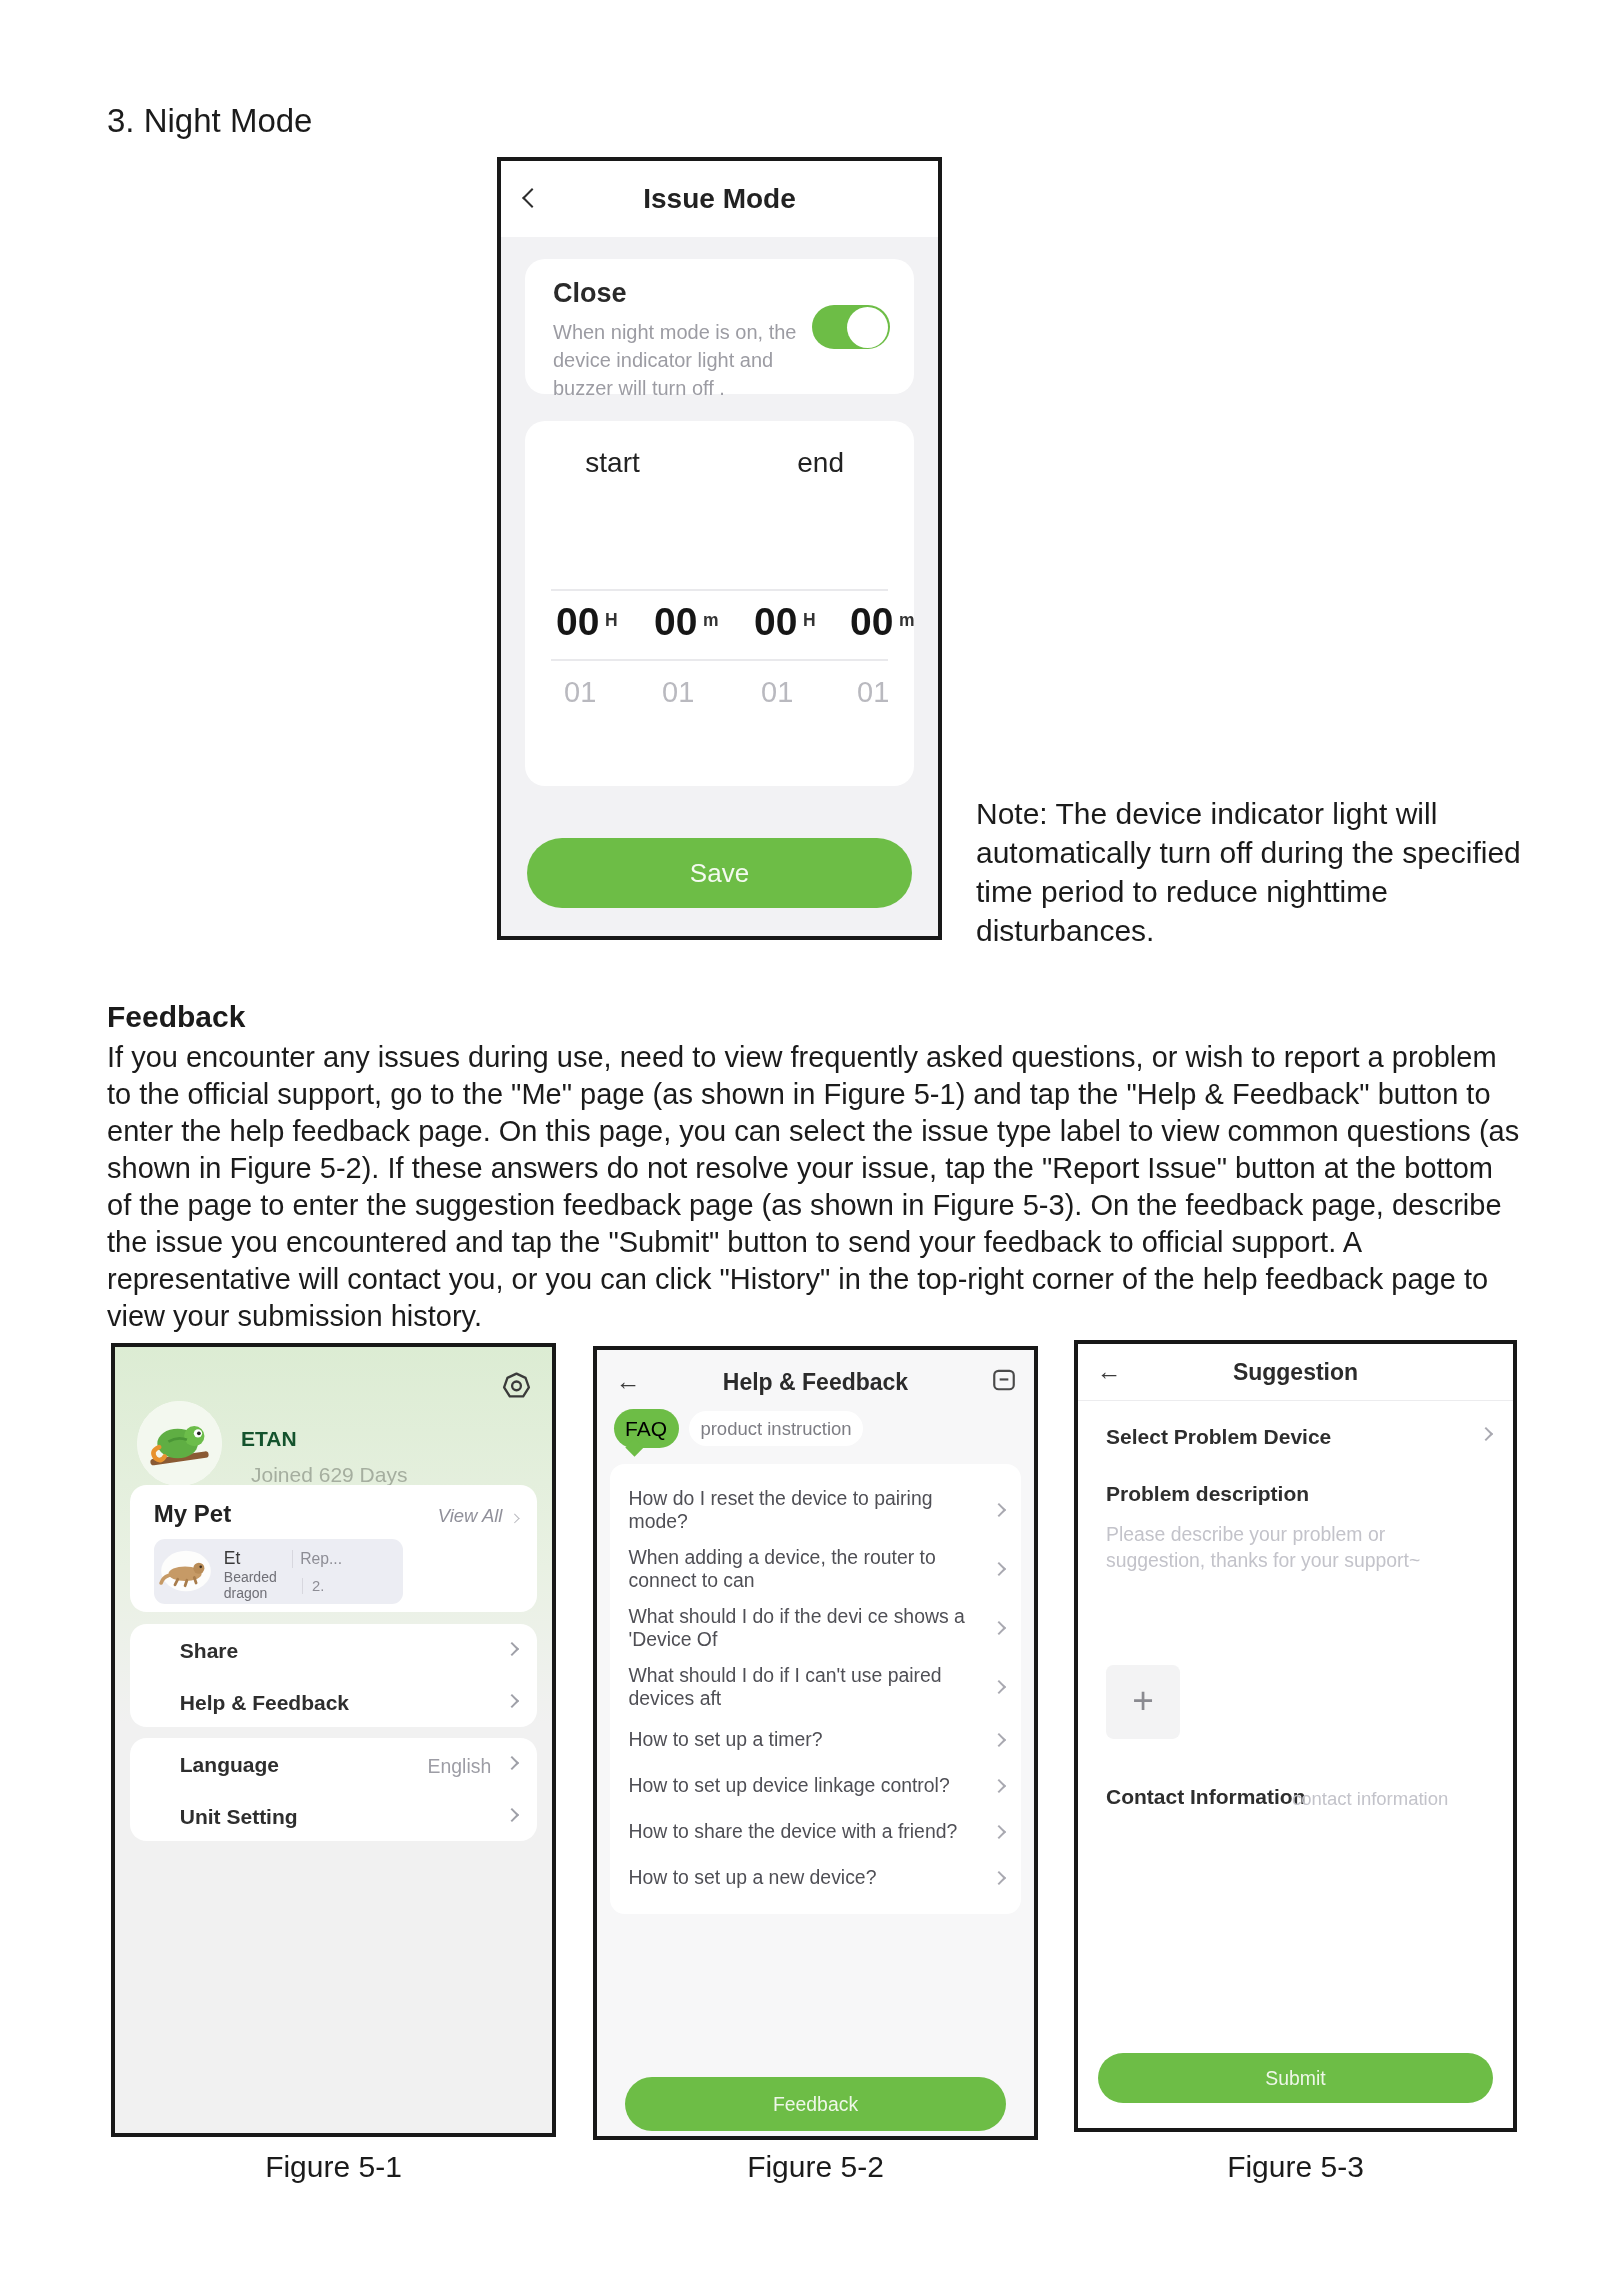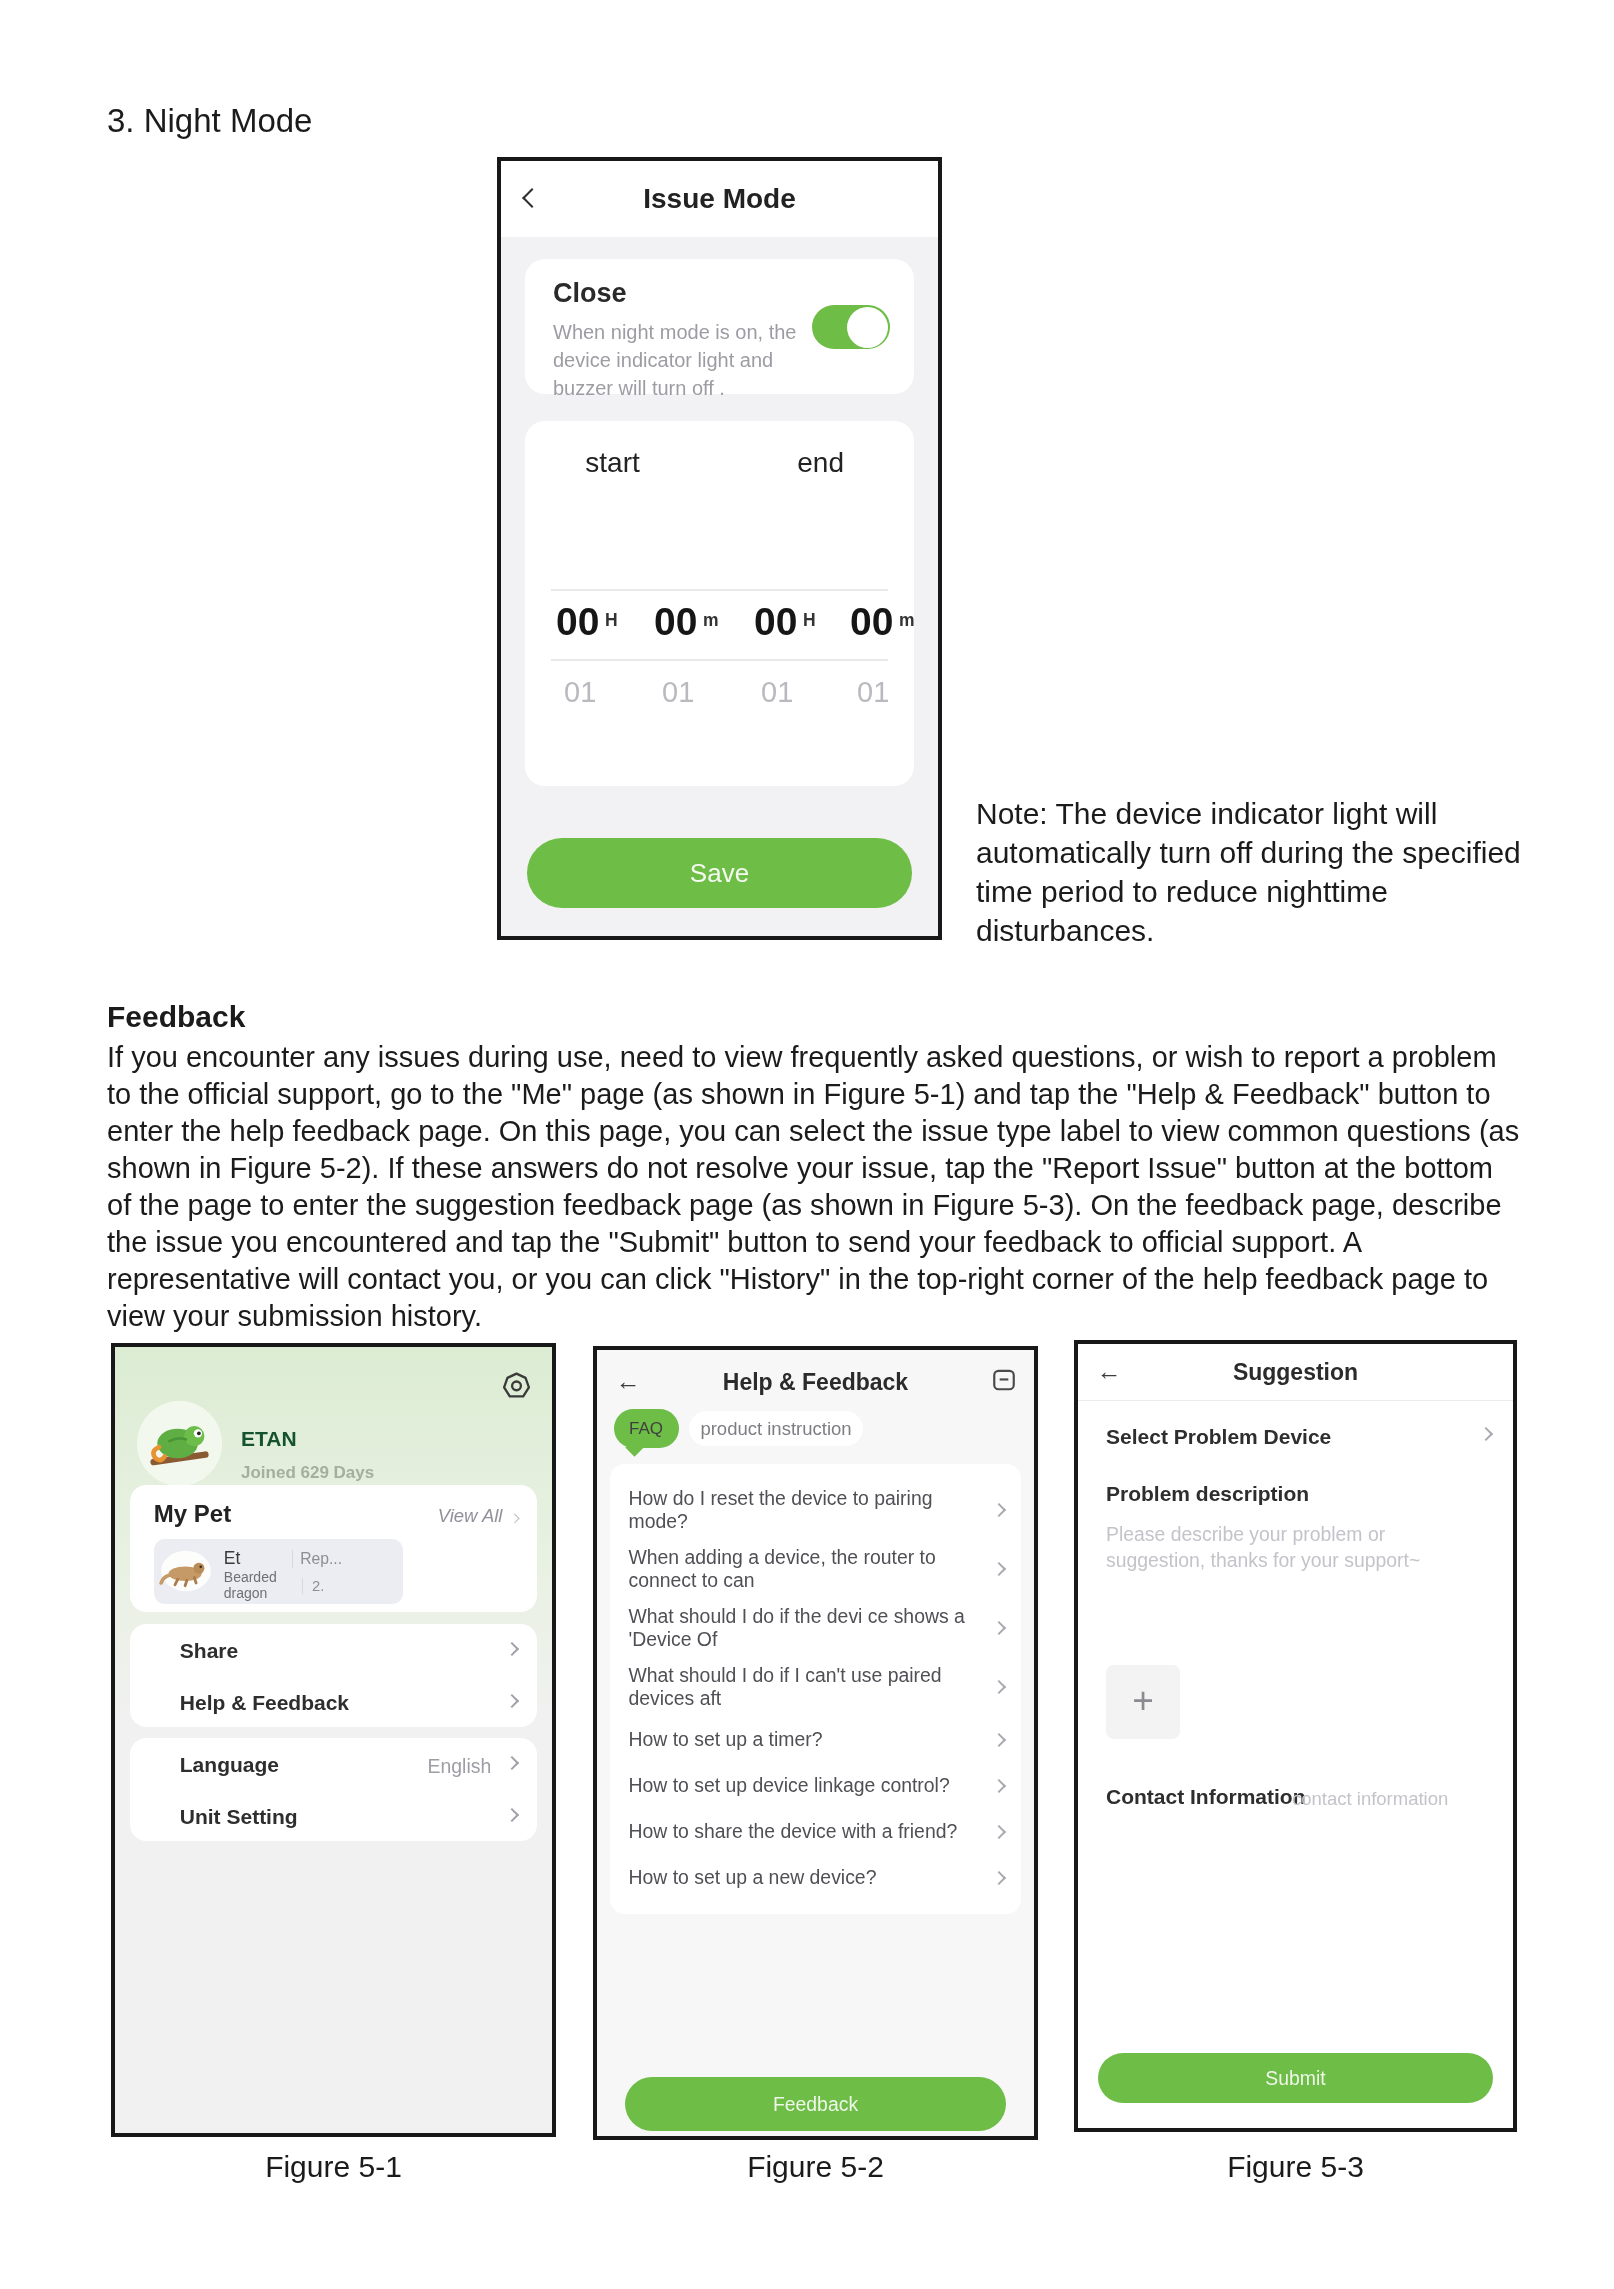--- a/index.html
+++ b/index.html
@@ -61,21 +61,21 @@
   
   #fig1{left:111px;top:1343px;width:445px;height:794px;background:#f1f1f1;}
   #fig2{left:593px;top:1346px;width:445px;height:794px;background:#f7f7f8;}
   #fig3{left:1074px;top:1340px;width:443px;height:792px;background:#ffffff;}
 
   
   .me-bg{position:absolute;inset:0;background:linear-gradient(180deg,#dcecd3 0%,#e9f1e3 28%,#f1f1f1 48%,#f1f1f1 100%);}
   .me-gear{position:absolute;right:20px;top:24px;width:31px;height:31px;}
   .me-avatar{position:absolute;left:22px;top:54px;width:85px;height:85px;border-radius:50%;background:#f7faf4;overflow:hidden;}
   .me-name{position:absolute;left:126px;top:80px;font-size:21px;font-weight:bold;color:#14532d;}
-  .me-joined{position:absolute;left:126px;top:116px;font-size:17px;color:#a5ae9f;font-weight:bold;}
+  .me-joined{position:absolute;left:136px;top:116px;font-size:21px;color:#a5ae9f;}
   .me-card{position:absolute;left:14.8px;right:14.8px;background:#fff;border-radius:16.6px;padding-left:26px;}
   #mePetCard{top:138px;height:127px;}
   .me-pet-title{position:absolute;left:24px;top:14.8px;font-size:24px;font-weight:bold;color:#222;}
   .me-viewall{position:absolute;right:18.5px;top:20px;font-size:18.5px;color:#90909a;font-style:italic;}
   .me-viewall .chev-r{width:7.4px;height:7.4px;border-width:1.8px;margin-left:3.7px;}
   .me-pet-pill{position:absolute;left:24px;top:54px;width:249px;height:65px;background:#ecedf3;border-radius:11px;}
   .me-pet-img{position:absolute;left:5.5px;top:9.2px;width:54px;height:46px;}
   .me-pet-name{position:absolute;left:70px;top:9.2px;font-size:17.5px;color:#3a3a3a;}
   .me-pet-tag{position:absolute;left:138px;top:11px;font-size:15.7px;color:#8d8d95;border-left:1.8px solid #d7d7de;padding-left:7.4px;}
   .me-pet-breed{position:absolute;left:70px;top:31px;width:72px;font-size:14px;line-height:15.7px;color:#6f6f76;}
@@ -85,21 +85,21 @@
   .me-row{position:relative;height:52px;}
   .me-row-label{position:absolute;left:24px;top:14.8px;font-size:21px;font-weight:bold;color:#2e2e2e;}
   .me-row .chev-r{position:absolute;right:20px;top:20px;border-color:#9fa0a8;}
   .me-lang-val{position:absolute;right:46px;top:16.6px;font-size:19.4px;color:#9d9da5;}
 
   
   .hf-back{position:absolute;left:18.5px;top:16.6px;font-size:25px;color:#3c3c3c;}
   .hf-title{position:absolute;left:0;right:0;top:18.5px;text-align:center;font-size:23px;font-weight:bold;color:#2b2b2b;}
   .hf-hist{position:absolute;right:16.6px;top:16.6px;width:26px;height:26px;}
   .hf-faq{position:absolute;left:16.6px;top:59px;width:65px;height:39px;border-radius:19.4px;background:var(--green);
-    color:#404040;font-size:17px;text-align:center;line-height:39px;}
+    color:#000000;font-size:21px;text-align:center;line-height:39px;}
   .hf-faq::after{content:"";position:absolute;left:14.8px;bottom:-5.5px;width:13px;height:13px;background:var(--green);transform:rotate(45deg);}
   .hf-prod{position:absolute;left:92px;top:61px;width:174px;height:35px;border-radius:17.5px;background:#fff;
     color:#7d7d84;font-size:18.5px;text-align:center;line-height:35px;}
   .hf-card{position:absolute;left:13px;right:13px;top:114px;background:#fff;border-radius:14.8px;padding:16.6px 0 13px 0;}
   .hf-row{position:relative;display:flex;align-items:center;padding:0 18.5px;}
   .hf-row.two{height:59px;} .hf-row.one{height:46px;}
   .hf-q{width:338px;font-size:19.4px;line-height:23px;color:#4f4f55;}
   .hf-row .chev-r{position:absolute;right:16.6px;border-color:#a9a9b1;}
   .hf-btn{position:absolute;left:28px;right:28px;top:727px;height:54px;border-radius:27px;background:var(--green);
     color:#eef7e8;font-size:19.4px;text-align:center;line-height:54px;}

